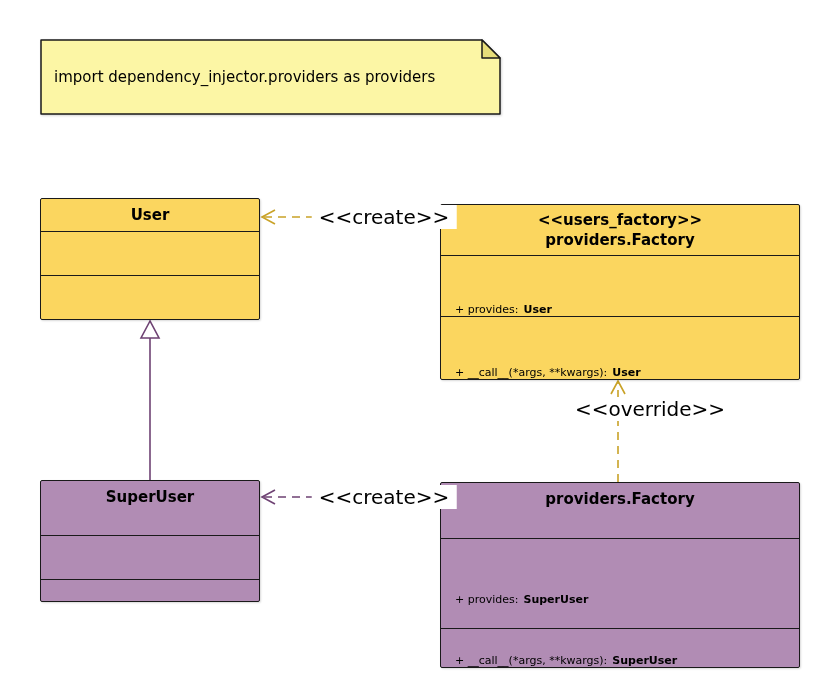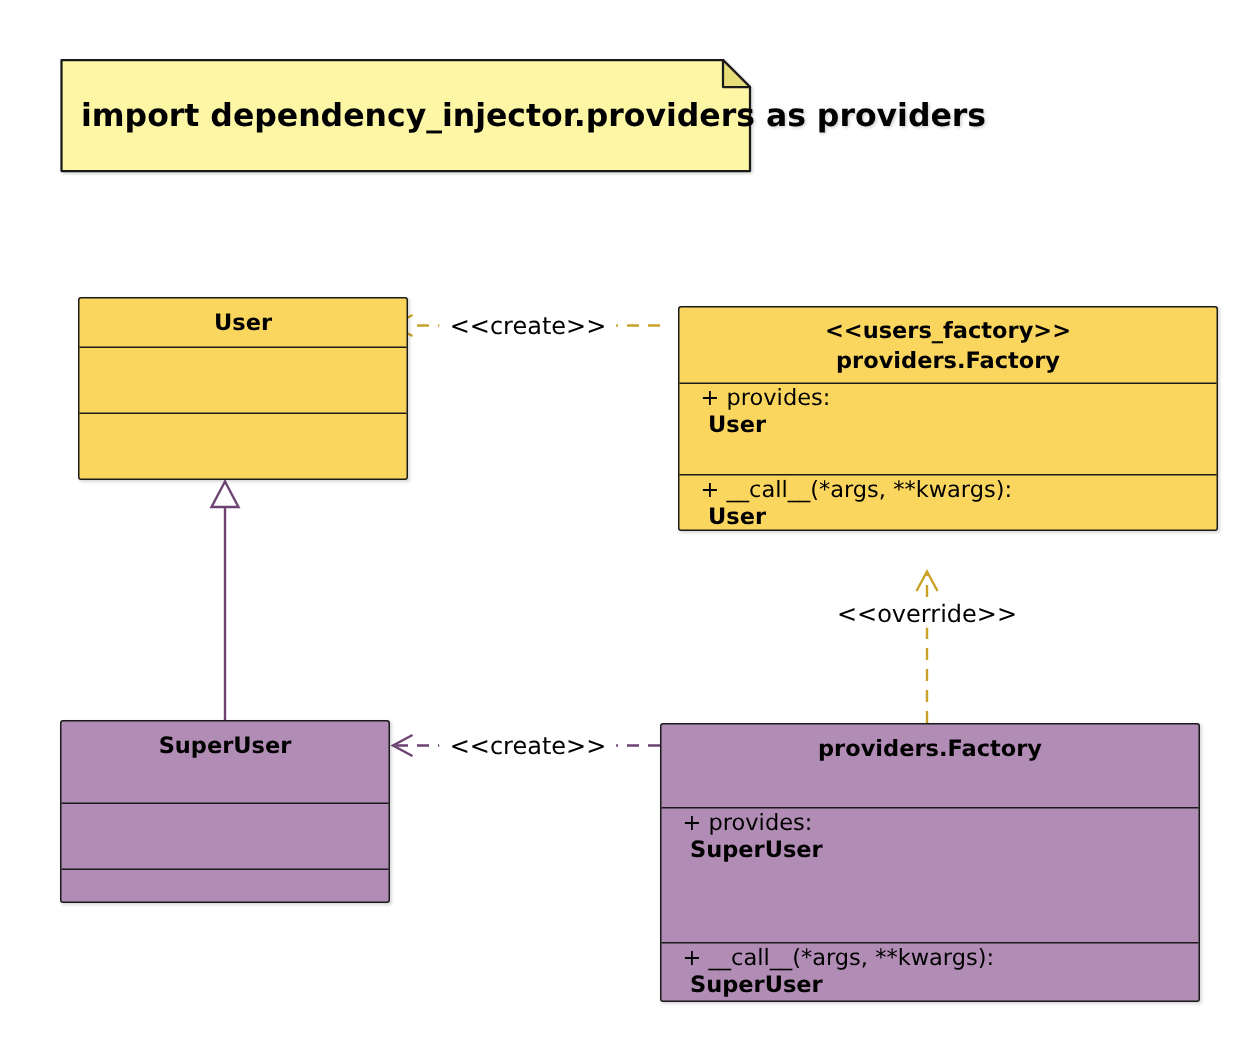--- a/index.html
+++ b/index.html
@@ -27,66 +27,65 @@
     z-index: 2;
     filter: drop-shadow(1px 1px 1px rgba(0,0,0,0.18));
   }
   .note svg { position: absolute; left: 0; top: 0; }
   .note-shape { fill: var(--note-fill, #FCF6A5); stroke: var(--border, #1A1A1A); stroke-width: 1.5; stroke-linejoin: round; }
   .note-fold  { fill: var(--note-fold, #E6DD7A); stroke: var(--border, #1A1A1A); stroke-width: 1.5; stroke-linejoin: round; }
   .note-text {
     position: absolute;
     left: 14px; right: 30px; top: 0; bottom: 0;
     display: flex; align-items: center;
-    font-size: 21px; font-weight: bold;
+    font-size: 15px; font-weight: normal;
     white-space: nowrap;
   }
 
   
   .uml-class {
     position: absolute;
     box-sizing: border-box;
     border: 1.5px solid var(--border, #1A1A1A);
     border-radius: 2px;
     display: flex;
     flex-direction: column;
     z-index: 2;
     box-shadow: 1px 1px 2px rgba(0,0,0,0.15);
   }
-  .fill-yellow { background: var(--yellow-fill, #FBD65F); margin-left: 12px; }
+  .fill-yellow { background: var(--yellow-fill, #FBD65F); }
   .fill-purple { background: var(--purple-fill, #B18CB4); gap: 22px; }
 
   .uml-title {
     display: flex;
     flex-direction: column;
     align-items: center;
     justify-content: center;
     font-weight: bold;
     font-size: 15px;
     line-height: 1.35;
     text-align: center;
   }
   .uml-comp {
     border-top: 1.5px solid var(--border, #1A1A1A);
     display: flex;
-    align-items: flex-start;
+    align-items: flex-end;
     padding-left: 14px;
-    font-size: 15px;
+    font-size: 11px;
     box-sizing: border-box;
-    flex-direction: column;
   }
   .uml-comp .type { font-weight: bold; margin-left: 5px; }
 
   .class-user, .class-superuser { left: 40px; width: 220px; height: 122px; }
   .class-user { top: 198px; }
   .class-superuser { top: 480px; }
   .class-user .uml-title, .class-superuser .uml-title { flex: 0 0 32px; }
   .class-user .uml-comp, .class-superuser .uml-comp { flex: 1 1 0; }
 
-  .class-users-factory { left: 440px; top: 204px; width: 360px; height: 150px; }
+  .class-users-factory { left: 440px; top: 204px; width: 360px; height: 176px; }
   .class-users-factory .uml-title { flex: 0 0 50px; }
   .class-users-factory .comp-provides { flex: 0 0 61px; }
   .class-users-factory .comp-call { flex: 1 1 0; }
 
   .class-superuser-factory { left: 440px; top: 482px; width: 360px; height: 186px; }
   .class-superuser-factory .uml-title { flex: 0 0 33px; }
   .class-superuser-factory .comp-provides { flex: 0 0 68px; }
   .class-superuser-factory .comp-call { flex: 1 1 0; }
 
   
@@ -100,23 +99,24 @@
   .dashed { stroke-dasharray: 8 6; }
   .stroke-amber { stroke: var(--yellow-arrow, #C9A227); }
   .stroke-purple { stroke: var(--purple-arrow, #6E4273); }
   .tri { fill: #ffffff; stroke: var(--purple-arrow, #6E4273); stroke-width: 1.6px; }
 
   .edge-label {
     position: absolute;
     transform: translate(-50%, -50%);
     background: var(--canvas-bg, #ffffff);
     padding: 0 7px;
-    font-size: 16px;
+    font-size: 20px;
     white-space: nowrap;
     z-index: 4;
+    margin-left: 32px;
   }
 </style>
 </head>
 <body>
 
 <div class="canvas">
 
   <div class="note">
     <svg width="462" height="78" viewBox="0 0 462 78">
       <path class="note-shape" d="M1,2 H442 L460,20 V76 H1 Z"></path>

